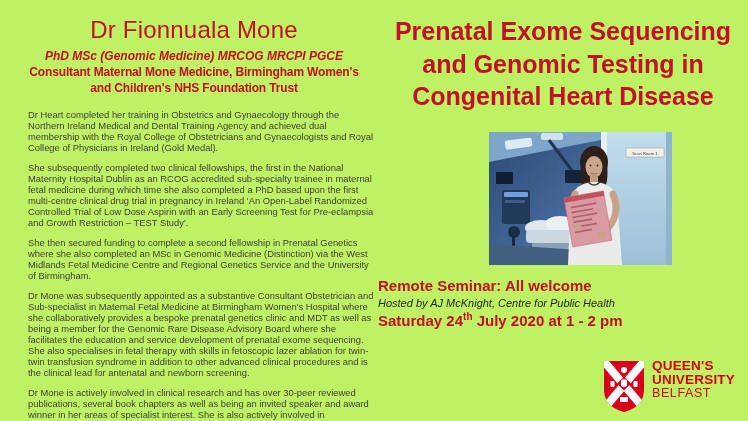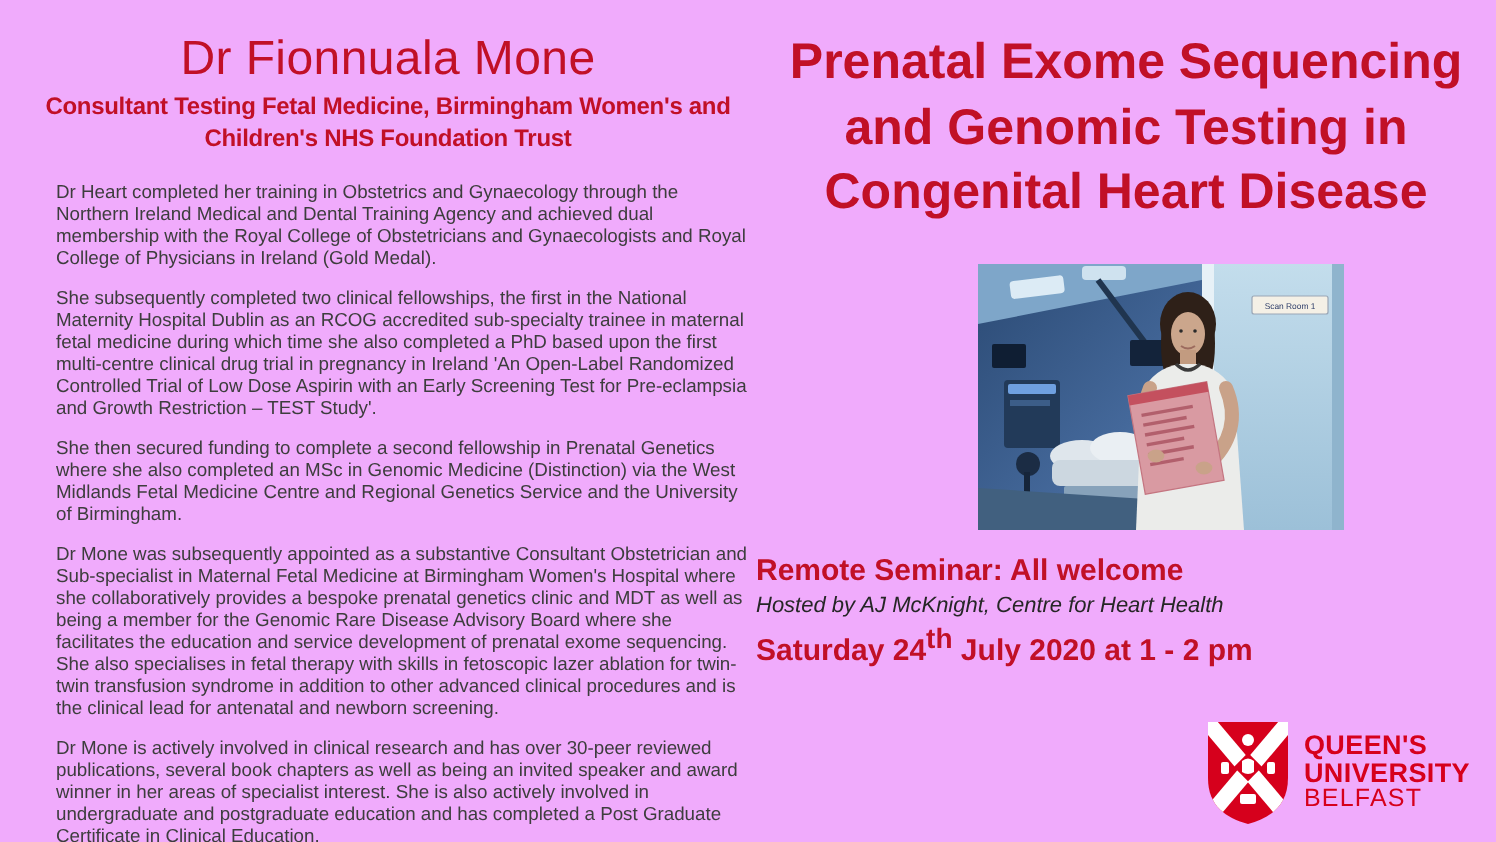--- a/index.html
+++ b/index.html
@@ -1,18 +1,18 @@
 <!DOCTYPE html>
 <html><head>
 <meta charset="utf-8">
 <style>
   * { margin:0; padding:0; box-sizing:border-box; }
   body { background:#888; font-family:"Liberation Sans", sans-serif; }
   .slide {
-    position:relative; width:748px; height:421px; background:#f0abfc;
+    position:relative; width:748px; height:421px; background:#bef264;
     overflow:hidden; margin:0 auto;
   }
   
   .left-col { position:absolute; left:10px; top:16px; width:368px; text-align:center; }
   .speaker-name { font-size:24px; font-weight:400; color:#C11027; letter-spacing:0.2px; }
   .speaker-credentials { font-size:12px; font-style:italic; font-weight:600; color:#C11027; margin-top:5px; }
   .speaker-affiliation { font-size:12px; font-weight:600; color:#C11027; line-height:1.3;
     width:352px; margin:2px auto 0; letter-spacing:-0.15px; }
   .bio { text-align:left; margin:13px 2px 0 18px; width:348px;
     font-size:9.4px; line-height:1.17; color:#3D3D3D; }
@@ -20,37 +20,38 @@
   
   .right-col { position:absolute; left:378px; top:0; width:370px; height:390px; }
   .seminar-title { margin:15px 16px 0; font-size:25px; line-height:1.3; font-weight:700;
     color:#C11027; text-align:center; }
   .photo { position:absolute; left:111px; top:132px; width:183px; height:133px; }
   .photo svg { display:block; }
   .seminar { position:absolute; left:0; top:276px; width:100%; text-align:left; line-height:1.28; }
   .seminar-headline { font-size:15px; font-weight:700; color:#C11027; }
   .seminar-host { font-size:11px; font-style:italic; color:#262626; margin-top:1px; }
   .seminar-date { font-size:15px; font-weight:700; color:#C11027; margin-top:1px; }
-  .seminar-date sup { font-size:14px; }
+  .seminar-date sup { font-size:10px; }
   .teams-link { display:inline-block; margin-top:3px; font-size:14.5px; color:#0B63C5;
     text-decoration:underline; cursor:pointer; }
   
-  .logo { position:absolute; right:13px; top:359px; display:flex; align-items:center; gap:6px; }
+  .logo { position:absolute; right:13px; top:359px; display:flex; gap:6px; }
   .logo-text { text-align:left; color:#D6001C; line-height:1.03; }
   .logo-line-1, .logo-line-2 { font-size:13.5px; font-weight:800; letter-spacing:0.2px; }
   .logo-line-3 { font-size:12.5px; font-weight:400; letter-spacing:0.6px; }
 </style>
 </head>
 <body>
 
 <div class="slide">
 
   <div class="left-col">
     <div class="speaker-name">Dr Fionnuala Mone</div>
-    <div class="speaker-affiliation">Consultant Testing Fetal Medicine, Birmingham Women's and Children's NHS Foundation Trust</div>
+    <div class="speaker-credentials">PhD MSc (Genomic Medicine) MRCOG MRCPI PGCE</div>
+    <div class="speaker-affiliation">Consultant Maternal Mone Medicine, Birmingham Women's and Children's NHS Foundation Trust</div>
     <div class="bio">
       <p>Dr Heart completed her training in Obstetrics and Gynaecology through the Northern Ireland Medical and Dental Training Agency and achieved dual membership with the Royal College of Obstetricians and Gynaecologists and Royal College of Physicians in Ireland (Gold Medal).</p>
       <p>She subsequently completed two clinical fellowships, the first in the National Maternity Hospital Dublin as an RCOG accredited sub-specialty trainee in maternal fetal medicine during which time she also completed a PhD based upon the first multi-centre clinical drug trial in pregnancy in Ireland 'An Open-Label Randomized Controlled Trial of Low Dose Aspirin with an Early Screening Test for Pre-eclampsia and Growth Restriction – TEST Study'.</p>
       <p>She then secured funding to complete a second fellowship in Prenatal Genetics where she also completed an MSc in Genomic Medicine (Distinction) via the West Midlands Fetal Medicine Centre and Regional Genetics Service and the University of Birmingham.</p>
       <p>Dr Mone was subsequently appointed as a substantive Consultant Obstetrician and Sub-specialist in Maternal Fetal Medicine at Birmingham Women's Hospital where she collaboratively provides a bespoke prenatal genetics clinic and MDT as well as being a member for the Genomic Rare Disease Advisory Board where she facilitates the education and service development of prenatal exome sequencing. She also specialises in fetal therapy with skills in fetoscopic lazer ablation for twin-twin transfusion syndrome in addition to other advanced clinical procedures and is the clinical lead for antenatal and newborn screening.</p>
       <p>Dr Mone is actively involved in clinical research and has over 30-peer reviewed publications, several book chapters as well as being an invited speaker and award winner in her areas of specialist interest. She is also actively involved in undergraduate and postgraduate education and has completed a Post Graduate Certificate in Clinical Education.</p>
     </div>
   </div>
 
   <div class="right-col">
@@ -126,21 +127,21 @@
           <rect x="84" y="92" width="23" height="1.7" fill="#b25f6c"></rect>
           <rect x="84" y="97" width="17" height="1.7" fill="#b25f6c"></rect>
         </g>
         <ellipse cx="89" cy="96" rx="4.2" ry="3.2" fill="#c9a289"></ellipse>
         <ellipse cx="113" cy="102" rx="4.2" ry="3.2" fill="#c9a289"></ellipse>
       </svg>
     </div>
 
     <div class="seminar">
       <div class="seminar-headline">Remote Seminar: All welcome</div>
-      <div class="seminar-host">Hosted by AJ McKnight, Centre for Heart Health</div>
+      <div class="seminar-host">Hosted by AJ McKnight, Centre for Public Health</div>
       <div class="seminar-date"><span>Saturday 24</span><sup>th</sup><span> July 2020 at 1 - 2 pm</span></div>
     </div>
 
     <div class="logo">
       <svg width="44" height="54" viewBox="0 0 44 54">
         <defs>
           <clipPath id="shieldClip">
             <path d="M2,2 H42 V30 C42,44 33,50 22,53 C11,50 2,44 2,30 Z"></path>
           </clipPath>
         </defs>

